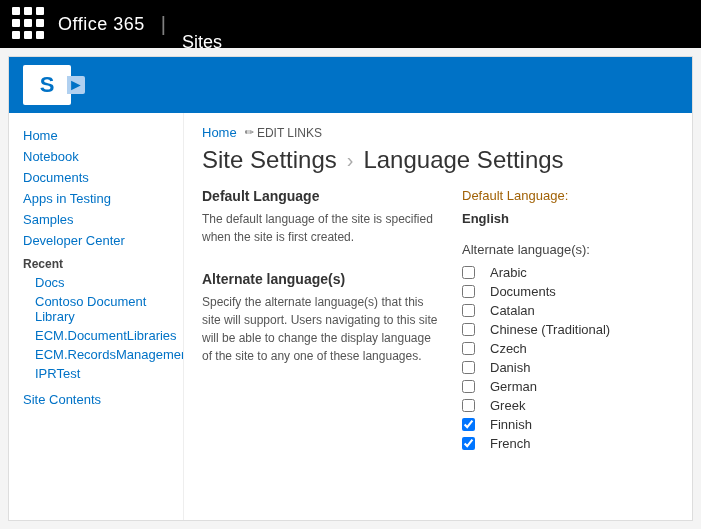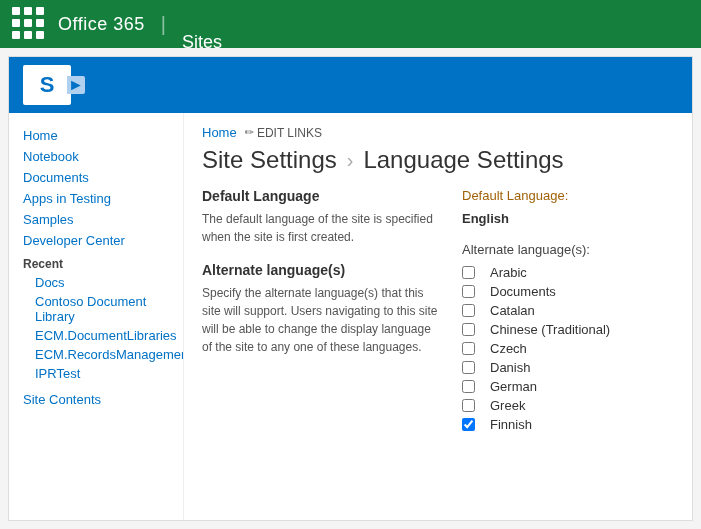--- a/index.html
+++ b/index.html
@@ -1,20 +1,20 @@
 <!DOCTYPE html>
 <html><head>
   <meta charset="utf-8">
   <style>
     * { margin: 0; padding: 0; box-sizing: border-box; }
     body { font-family: 'Segoe UI', Tahoma, Geneva, Verdana, sans-serif; font-size: 13px; background: #f4f4f4; width: 701px; height: 529px; overflow: hidden; }
 
     
     .top-bar {
-      background: #15803d;
+      background: #000000;
       height: 48px;
       display: flex;
       align-items: center;
       padding: 0 12px;
       gap: 12px;
     }
     .top-bar-grid {
       display: grid;
       grid-template-columns: repeat(3,10px);
       grid-template-rows: repeat(3,10px);
@@ -288,21 +288,21 @@
         <span class="title-arrow">›</span>
         <span>Language Settings</span>
       </div>
 
       <div class="settings-grid">
 
         <div>
           <div class="settings-section-title">Default Language</div>
           <div class="settings-section-desc">The default language of the site is specified when the site is first created.</div>
 
-          <div class="settings-section-title" style="margin-top:16px;">Alternate language(s)</div>
+          <div class="settings-section-title" style="margin-top:25px;">Alternate language(s)</div>
           <div class="settings-section-desc">Specify the alternate language(s) that this site will support. Users navigating to this site will be able to change the display language of the site to any one of these languages.</div>
         </div>
 
         <div>
           <div class="default-lang-label">Default Language:</div>
           <div class="default-lang-value">English</div>
 
           <div class="alt-lang-title">Alternate language(s):</div>
           <ul class="lang-list">
 
@@ -335,19 +335,23 @@
                 <span>German</span>
               </li>
               <li class="lang-item">
                 <input type="checkbox" style="">
                 <span>Greek</span>
               </li>
               <li class="lang-item">
                 <input type="checkbox" checked="" style="">
                 <span>Finnish</span>
               </li>
+              <li class="lang-item">
+                <input type="checkbox" checked="" style="">
+                <span>French</span>
+              </li>
             </ul>
         </div>
       </div>
 
     </div>
   </div>
 </div>
 
 </body></html>

